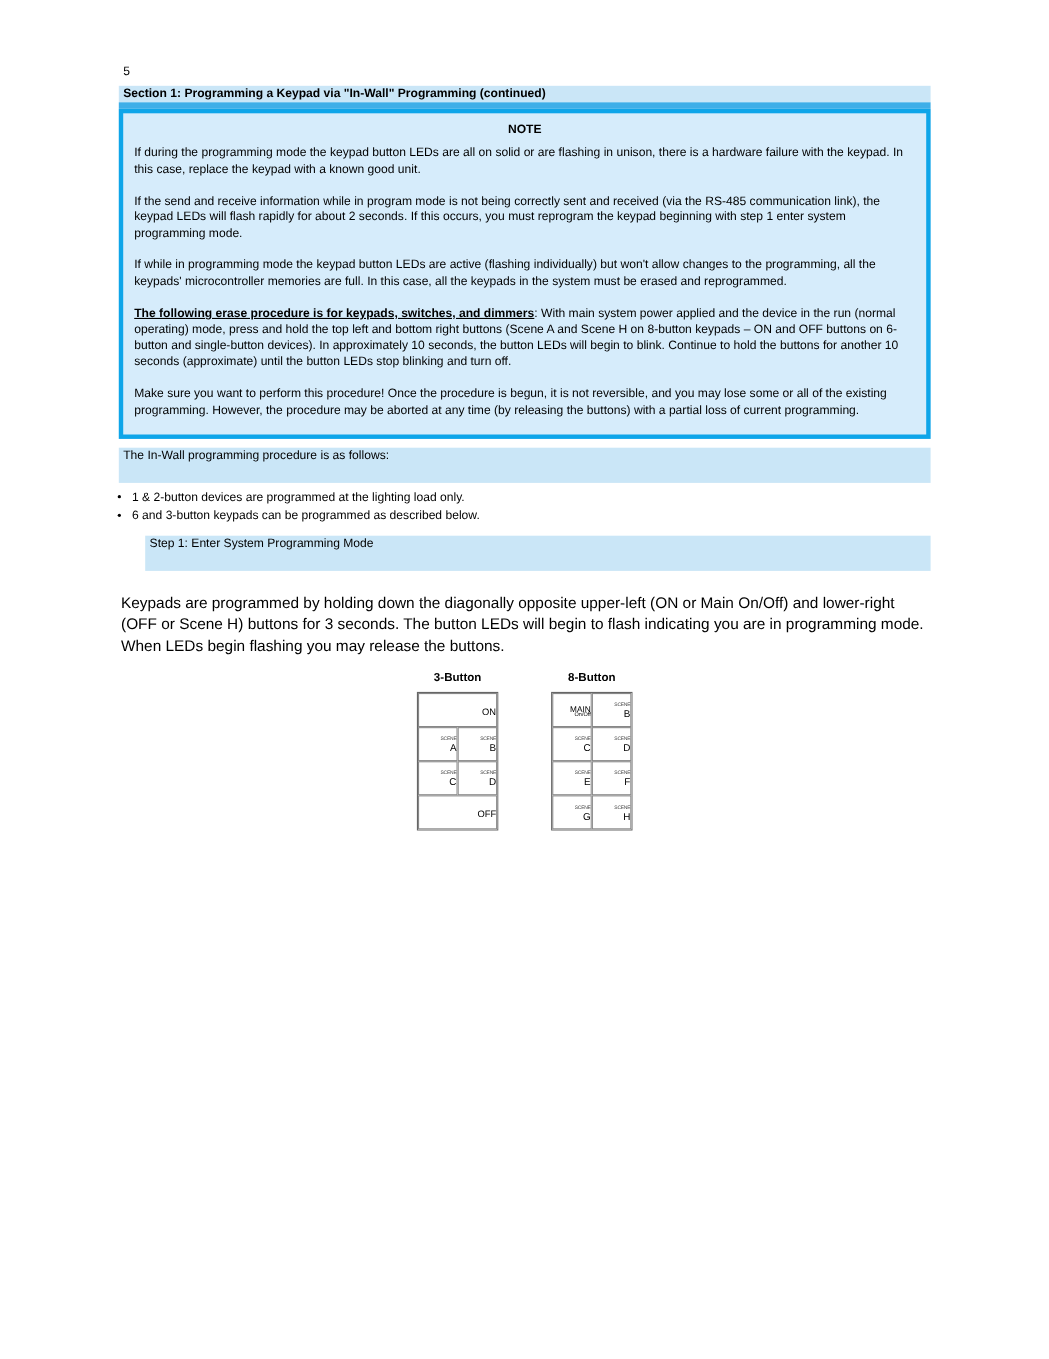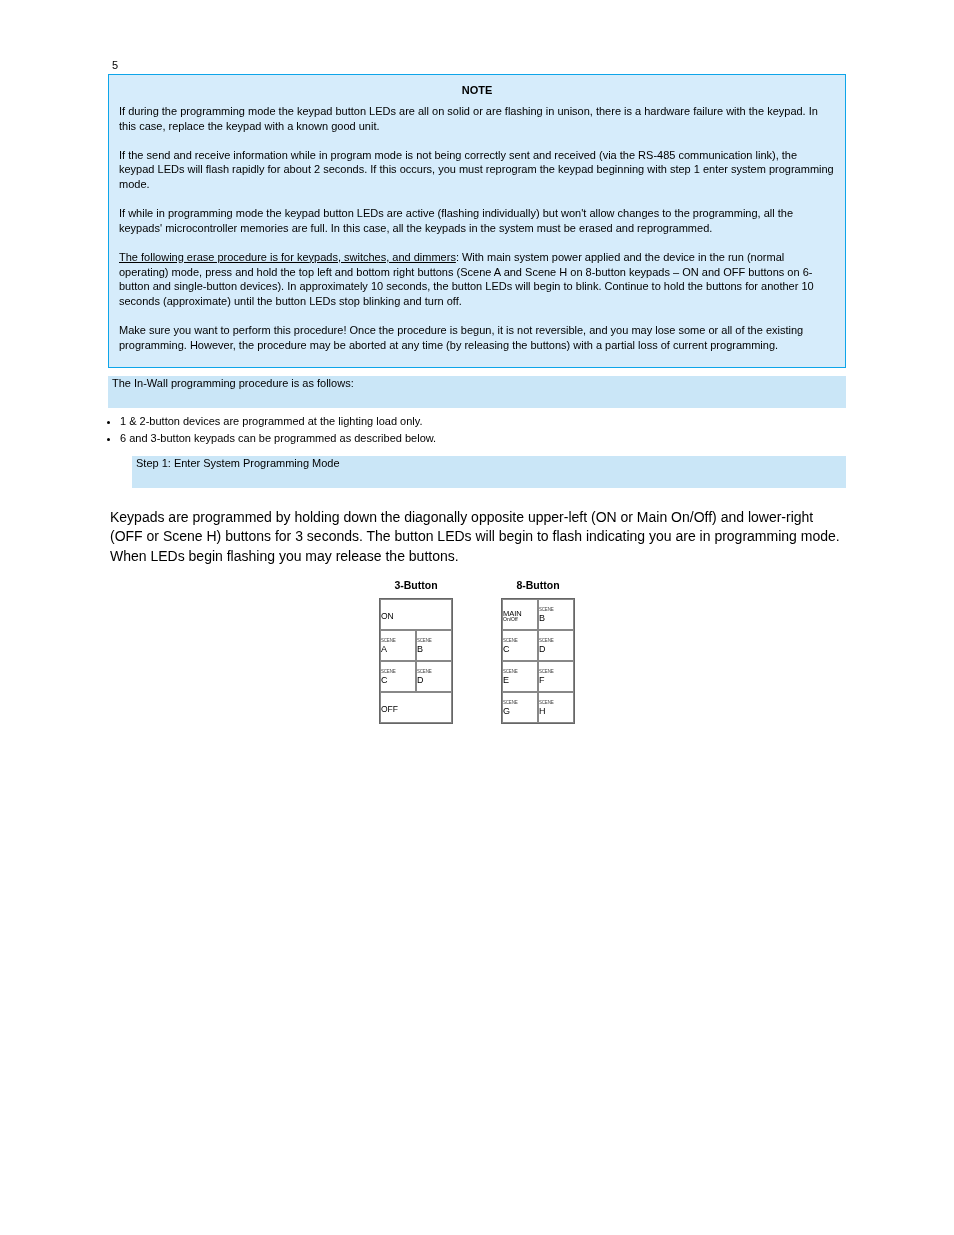--- a/index.html
+++ b/index.html
@@ -44,36 +44,35 @@
     background: #cae6f7;
     padding: 0 4px;
     font-size: 11px;
     height: 32px;
     line-height: 15px;
     margin-top: 8px;
   }
 
   
   .note-box {
-    border: 1px solid #0ea5e9;
+    border: 4px solid #0ea5e9;
     background: #d6ecfb;
-    margin-top: 16px;
     padding: 8px 10px 14px 10px;
     font-size: 11px;
     line-height: 1.35;
   }
   .note-title {
     font-weight: bold;
     text-align: center;
     margin-bottom: 6px;
     font-size: 11px;
   }
   .note-box p { margin: 0 0 14px 0; }
   .note-italic { margin-bottom: 6px; }
-  .note-under { text-decoration: underline; }
+  .note-under { text-decoration: underline; font-weight: bold; }
 
   
   ul.proc { margin: 6px 0 0 12px; padding: 0; }
   ul.proc li { margin: 0 0 2px 0; font-size: 11px; }
 
   
   p.intro { margin: 20px 2px 12px 2px; font-size: 14px; line-height: 1.4; }
 
   
   .keypads {
@@ -86,21 +85,21 @@
   .kp-title { font-weight: bold; font-size: 10.5px; margin-bottom: 6px; }
 
   table.kp {
     border-collapse: separate;
     border-spacing: 0;
     border: 1px solid #666;
   }
   table.kp td {
     border: 1px solid #888;
     background: #fff;
-    text-align: left;
+    text-align: right;
     vertical-align: middle;
     padding: 3px 0 2px 0;
     width: 34px;
     height: 24px;
   }
   table.kp td .tiny {
     display: block;
     font-size: 4.5px;
     line-height: 1;
     color: #444;
@@ -116,20 +115,24 @@
   table.kp td.on .big, table.kp td.off .big { font-size: 8.5px; }
   table.kp td.main .big { font-size: 7.5px; line-height: 1; }
   table.kp td.main .sub  { font-size: 5px; display:block; line-height:1; }
 </style>
 </head>
 <body>
 
 <div class="page">
   <div class="page-num">5</div>
 
+  <div class="bar-wrap">
+    <div class="bar-main">Section 1: Programming a Keypad via "In-Wall" Programming (continued)</div>
+    <div class="bar-underline"></div>
+  </div>
 
   <div class="note-box">
     <div class="note-title">NOTE</div>
     <p>If during the programming mode the keypad button LEDs are all on solid or are flashing in unison, there is a hardware failure with the keypad. In this case, replace the keypad with a known good unit.</p>
     <p>If the send and receive information while in program mode is not being correctly sent and received (via the RS-485 communication link), the keypad LEDs will flash rapidly for about 2 seconds. If this occurs, you must reprogram the keypad beginning with step 1 enter system programming mode.</p>
     <p>If while in programming mode the keypad button LEDs are active (flashing individually) but won't allow changes to the programming, all the keypads' microcontroller memories are full. In this case, all the keypads in the system must be erased and reprogrammed.</p>
     <p><span class="note-under">The following erase procedure is for keypads, switches, and dimmers</span><span>: With main system power applied and the device in the run (normal operating) mode, press and hold the top left and bottom right buttons (Scene A and Scene H on 8-button keypads – ON and OFF buttons on 6-button and single-button devices). In approximately 10 seconds, the button LEDs will begin to blink. Continue to hold the buttons for another 10 seconds (approximate) until the button LEDs stop blinking and turn off.</span></p>
     <p style="margin-bottom:0;"><span class="note-italic">Make sure you want to perform this procedure!</span><span> Once the procedure is begun, it is not reversible, and you may lose some or all of the existing programming. However, the procedure may be aborted at any time (by releasing the buttons) with a partial loss of current programming.</span></p>
   </div>
 

